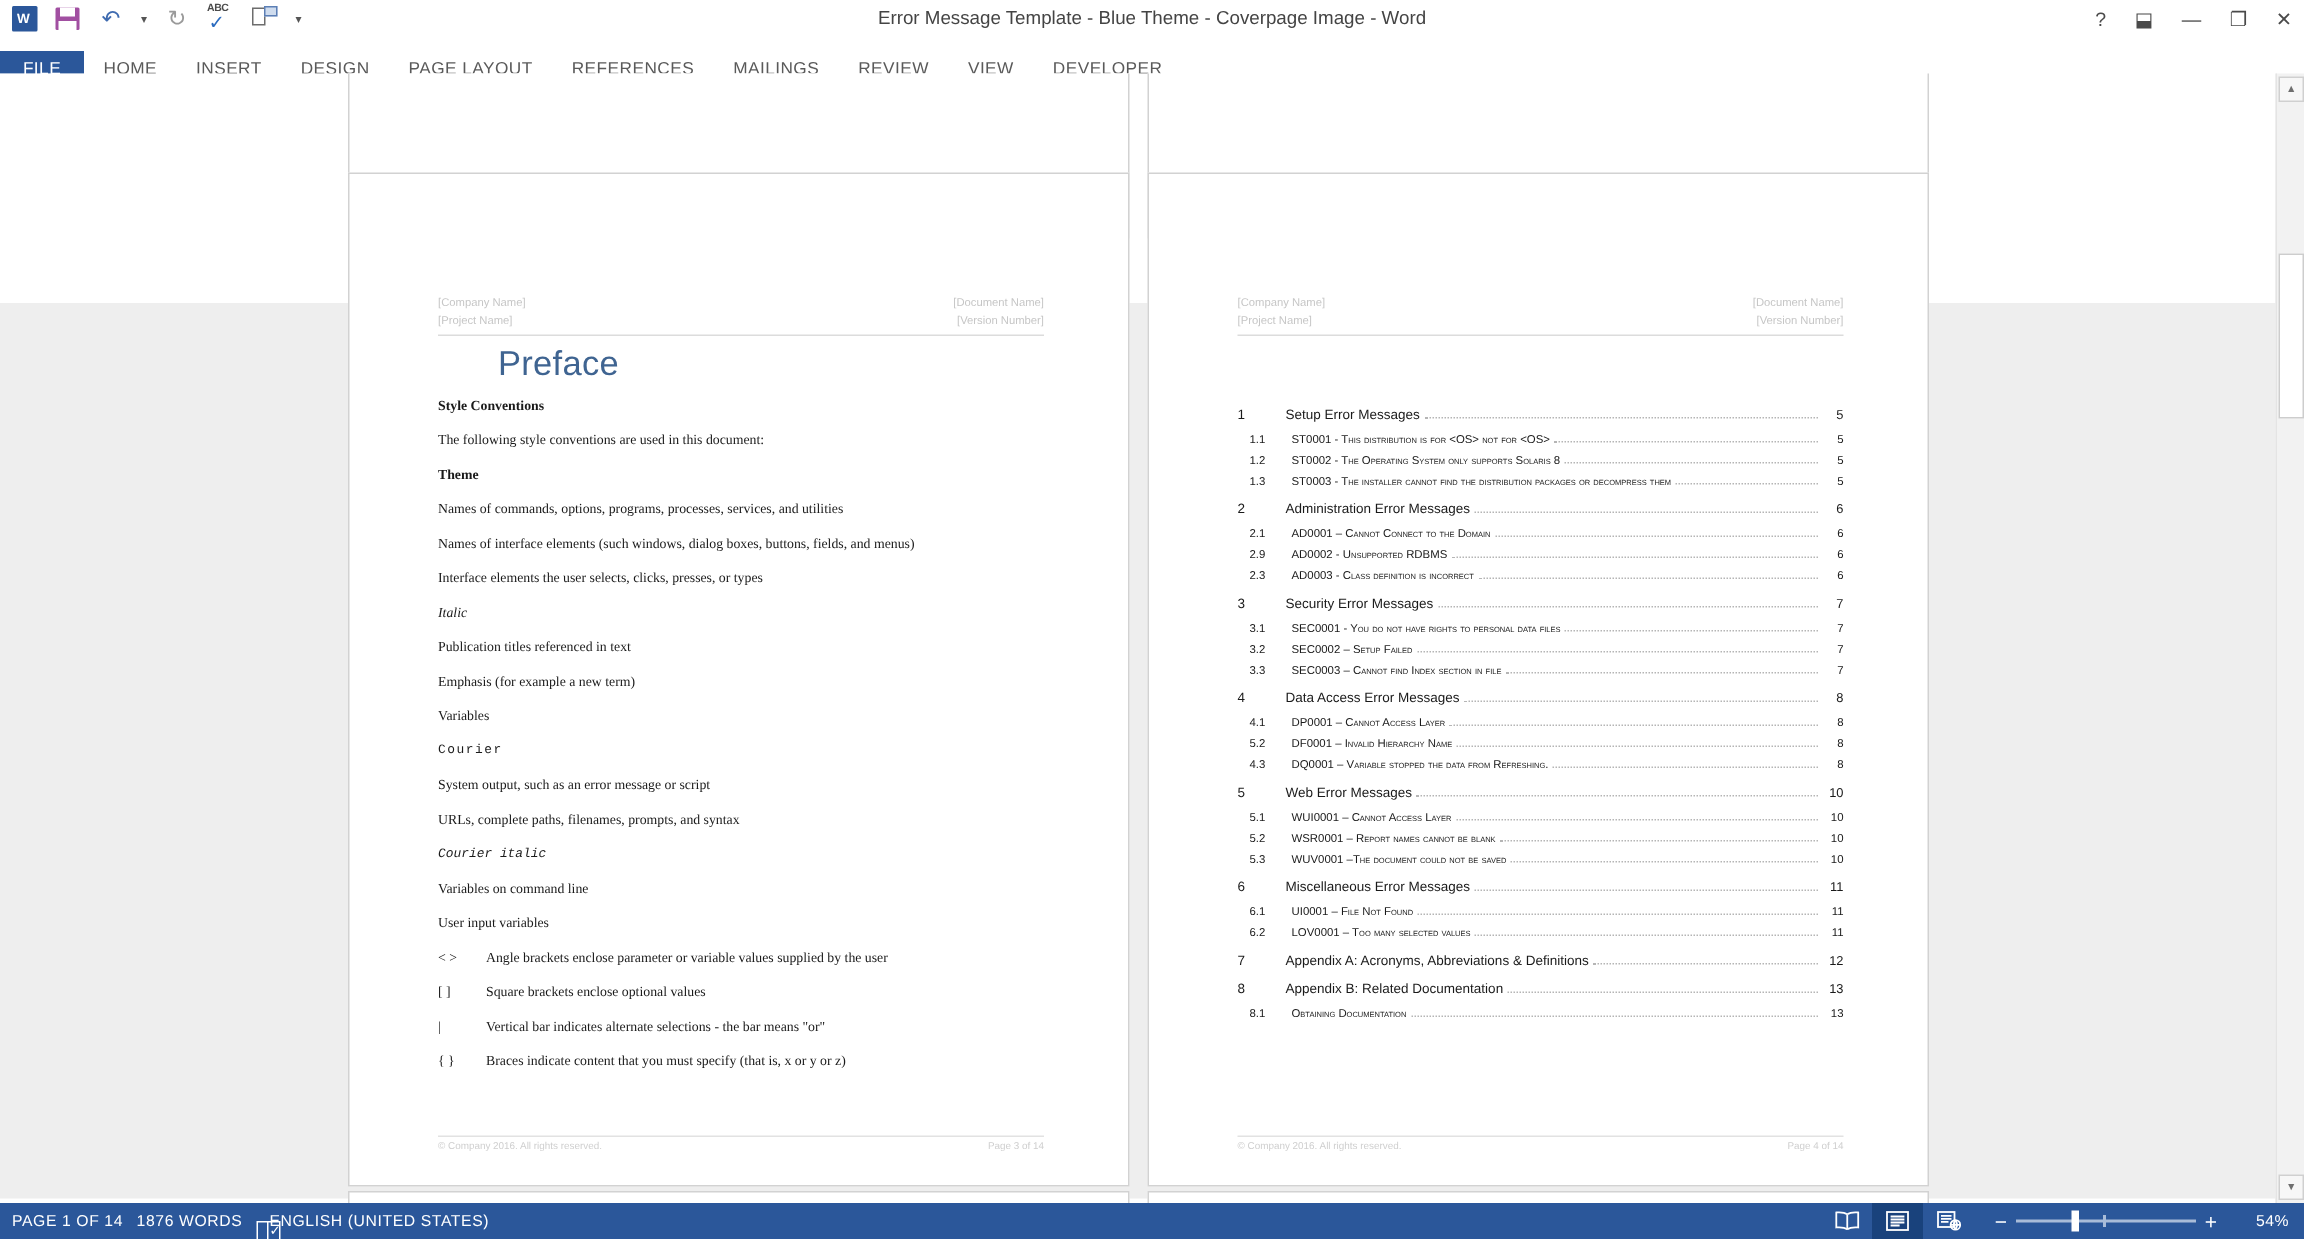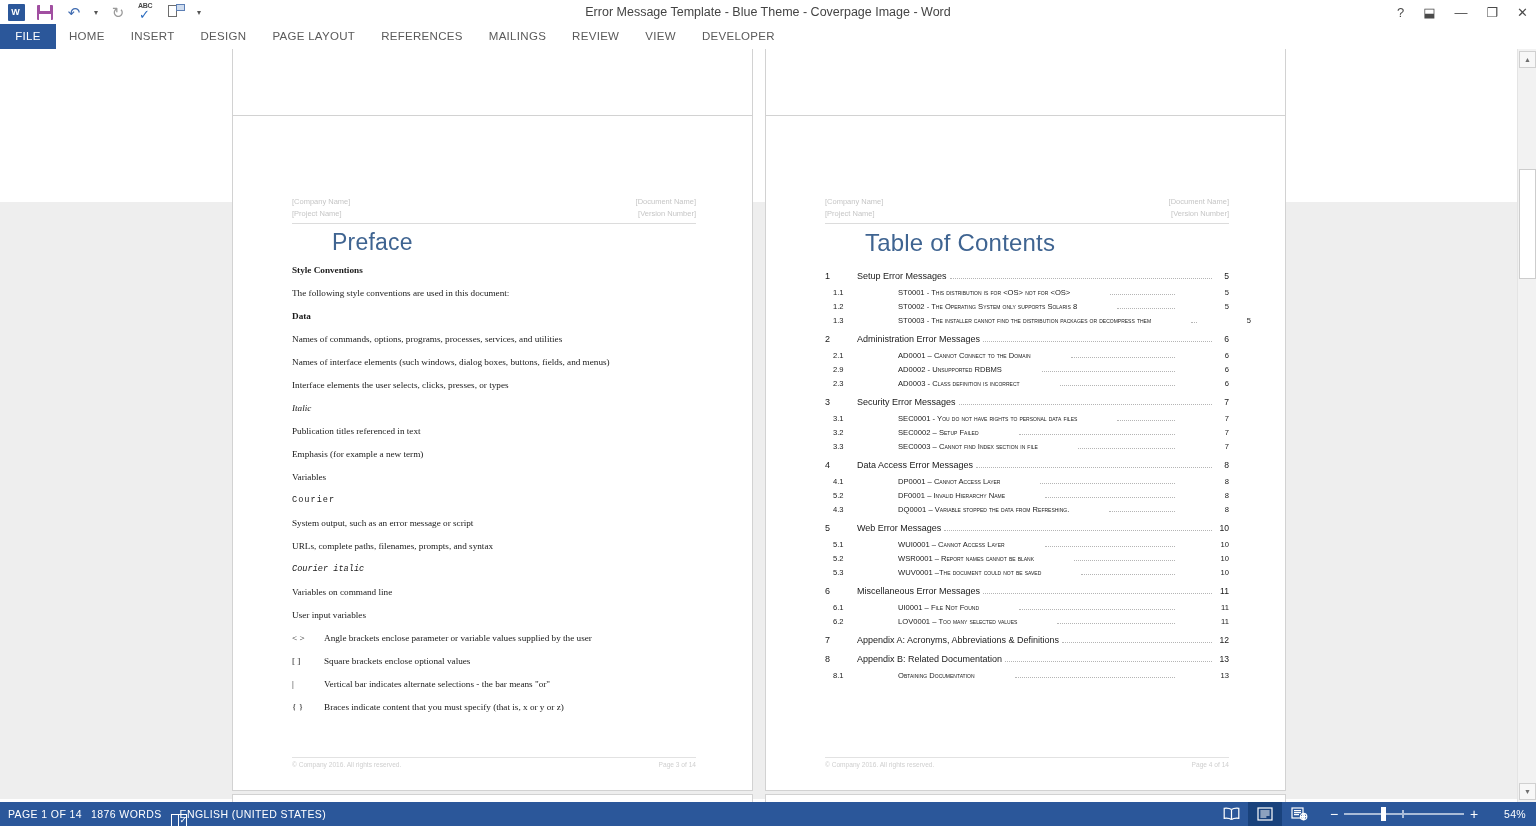--- a/index.html
+++ b/index.html
@@ -42,21 +42,21 @@
     text-align: center; line-height: 24px; font-size: 12.5px; color: #444;
   }
   .winctl { position: absolute; right: 8px; top: 2px; display: flex; align-items: center; gap: 19px; height: 20px; color: #4a4a4a; }
   .winctl .wb { font-size: 13px; line-height: 1; cursor: default; }
 
   
   .tabbar {
     position: absolute; top: 24px; left: 0; width: 1536px; height: 25px;
     background: #ffffff;
   }
-  .tabs { position: absolute; left: 0; top: 0; display: flex; align-items: flex-end; height: 25px; }
+  .tabs { position: absolute; left: 0; top: 10px; display: flex; align-items: flex-end; height: 25px; }
   .tab {
     font-size: 11.5px; color: #5a5a5a; letter-spacing: .3px;
     padding: 0 13px; height: 25px; line-height: 25px; cursor: default;
   }
   .tab.file { background: #2b579a; color: #fff; width: 56px; text-align: center; padding: 0; }
   .userbox { position: absolute; right: 6px; top: 0; height: 25px; display: flex; align-items: center; gap: 7px; margin-top: 43px; }
   .username { font-size: 11.5px; color: #444; }
   .avatar {
     width: 20px; height: 20px; background: #2b579a; color: #fff;
     font-size: 13px; display: flex; align-items: center; justify-content: center;
@@ -108,21 +108,21 @@
   .p.ital { font-style: italic; }
   .p.mono { font-family: "Liberation Mono", monospace; font-size: 8.6px; letter-spacing: 1px; }
   .p.mono-ital { font-family: "Liberation Mono", monospace; font-size: 8.6px; font-style: italic; }
   .sym-row { display: flex; margin-bottom: 11px; font-family: "Liberation Serif", serif; font-size: 9.2px; color: #1a1a1a; line-height: 12px; }
   .sym-row .sym { width: 32px; flex: 0 0 32px; }
 
   
   .toclist { position: absolute; left: 0; top: 148px; width: 404px; }
   .tocrow { display: flex; align-items: baseline; line-height: 13px; }
   .tocrow.lvl1 { margin-top: 6px; margin-bottom: 3px; }
-  .tocrow.lvl2 { margin-top: 1px; margin-bottom: 1px; gap: 37px; }
+  .tocrow.lvl2 { margin-top: 1px; margin-bottom: 1px; }
   .tocnum { font-size: 8.6px; color: #1a1a1a; flex: 0 0 auto; }
   .lvl1 .tocnum { width: 32px; font-weight: normal; font-size: 9px; }
   .lvl2 .tocnum { width: 36px; padding-left: 8px; font-size: 7.6px; }
   .toctitle { font-size: 9px; color: #1a1a1a; white-space: nowrap; flex: 0 0 auto; }
   .lvl2 .toctitle { font-size: 7.6px; font-variant: small-caps; }
   .dots { flex: 1 1 auto; border-bottom: 1px dotted #b5b5b5; margin: 0 3px 2px 3px; min-width: 6px; }
   .tocpg { font-size: 8.6px; color: #1a1a1a; flex: 0 0 auto; text-align: right; width: 14px; }
   .lvl2 .tocpg { font-size: 7.6px; }
 
   
@@ -261,21 +261,21 @@
             <span>[Version Number]</span>
           </div>
           <div class="dochead-rule"></div>
         </div>
 
         <div class="h1">Preface</div>
 
         <div class="body">
           <div class="p bold">Style Conventions</div>
           <div class="p">The following style conventions are used in this document:</div>
-          <div class="p bold">Data</div>
+          <div class="p bold">Theme</div>
           <div class="p">Names of commands, options, programs, processes, services, and utilities</div>
           <div class="p">Names of interface elements (such windows, dialog boxes, buttons, fields, and menus)</div>
           <div class="p">Interface elements the user selects, clicks, presses, or types</div>
           <div class="p ital">Italic</div>
           <div class="p">Publication titles referenced in text</div>
           <div class="p">Emphasis (for example a new term)</div>
           <div class="p">Variables</div>
           <div class="p mono">Courier</div>
           <div class="p">System output, such as an error message or script</div>
           <div class="p">URLs, complete paths, filenames, prompts, and syntax</div>
@@ -318,21 +318,20 @@
             <span>[Company Name]</span>
             <span>[Document Name]</span>
           </div>
           <div class="dochead-row">
             <span>[Project Name]</span>
             <span>[Version Number]</span>
           </div>
           <div class="dochead-rule"></div>
         </div>
 
-        <div class="h1 toc">Table of Contents</div>
 
         <div class="toclist" id="toc-list">
             <div class="tocrow lvl1">
               <span class="tocnum">1</span>
               <span class="toctitle">Setup Error Messages</span>
               <span class="dots"></span>
               <span class="tocpg">5</span>
             </div>
             <div class="tocrow lvl2">
               <span class="tocnum">1.1</span>

